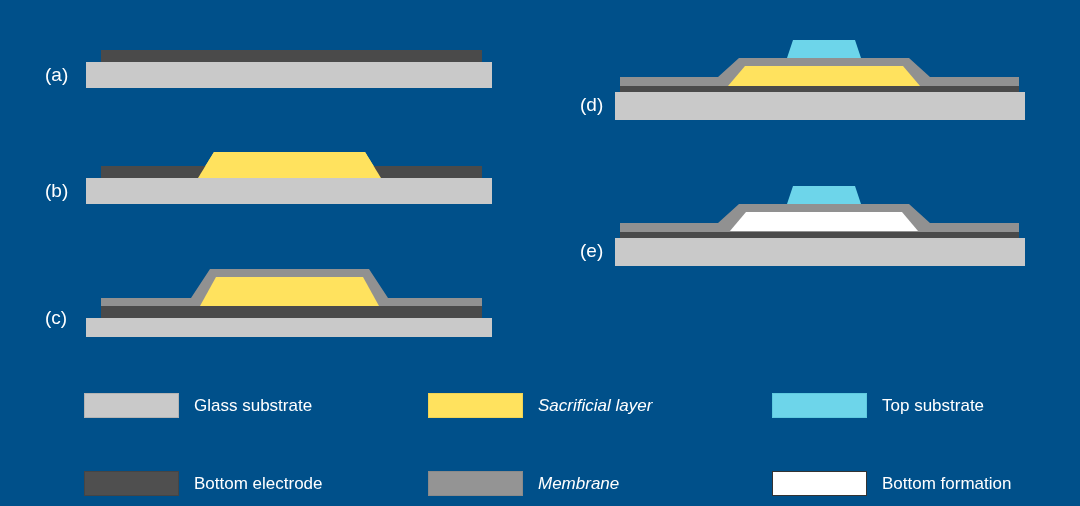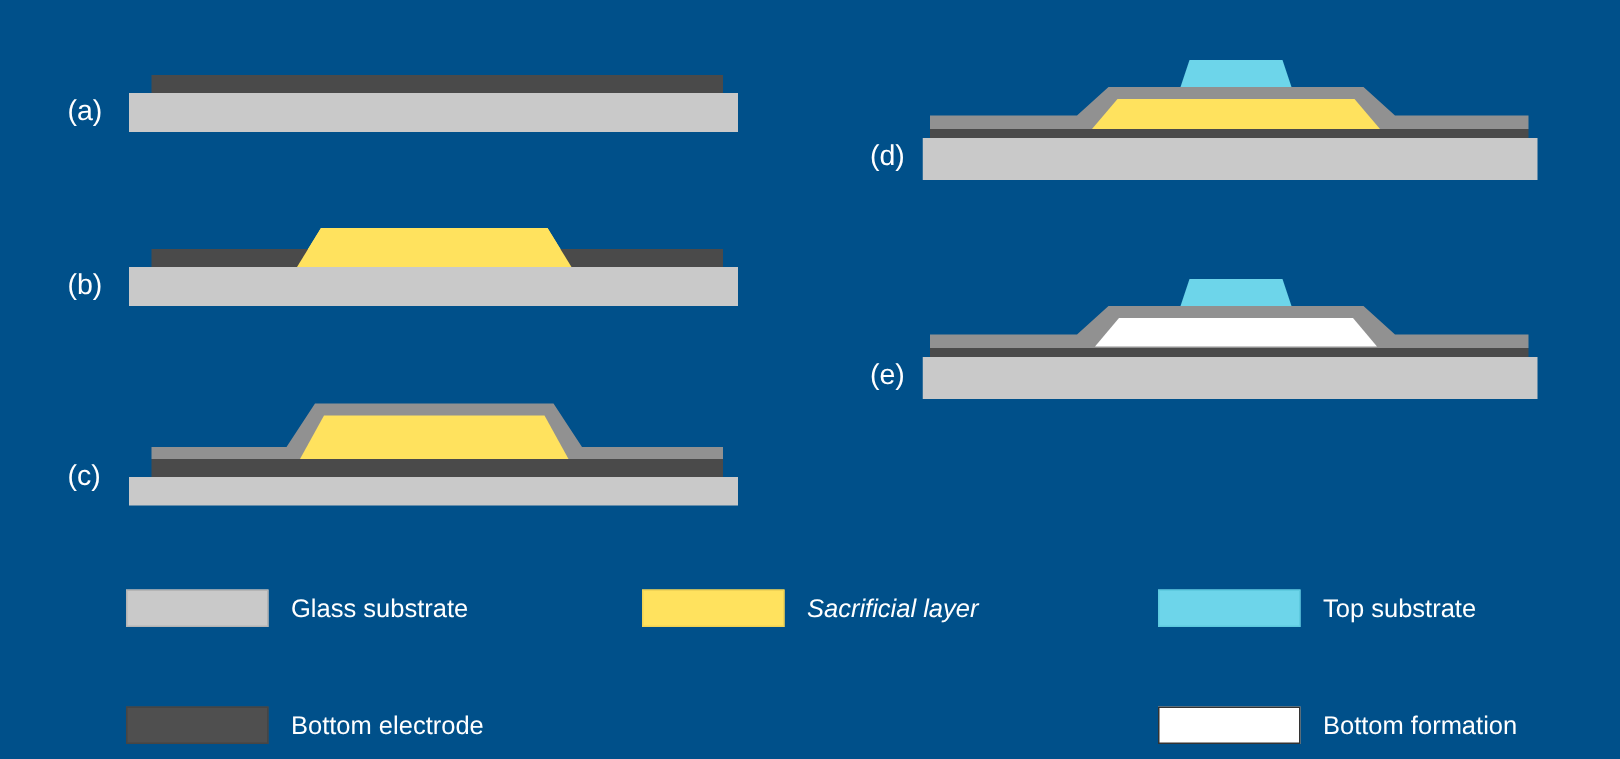--- a/index.html
+++ b/index.html
@@ -158,20 +158,24 @@
         <div class="swatch" style="background:#4f4f4f; border:1px solid #454545;"></div>
         <div class="legend-text">Bottom electrode</div>
       </div>
     </div>
 
     <div class="legend-col c2">
       <div class="legend-row r1">
         <div class="swatch" style="background:#ffe25e; border:1px solid #f0d355;"></div>
         <div class="legend-text">Sacrificial layer</div>
       </div>
+      <div class="legend-row r2">
+        <div class="swatch" style="background:#949494; border:1px solid #8a8a8a;"></div>
+        <div class="legend-text">Membrane</div>
+      </div>
     </div>
 
     <div class="legend-col c3">
       <div class="legend-row r1">
         <div class="swatch" style="background:#6dd5ea; border:1px solid #5ecadf;"></div>
         <div class="legend-text">Top substrate</div>
       </div>
       <div class="legend-row r2">
         <div class="swatch" style="background:#ffffff; border:1px solid #333333;"></div>
         <div class="legend-text">Bottom formation</div>

